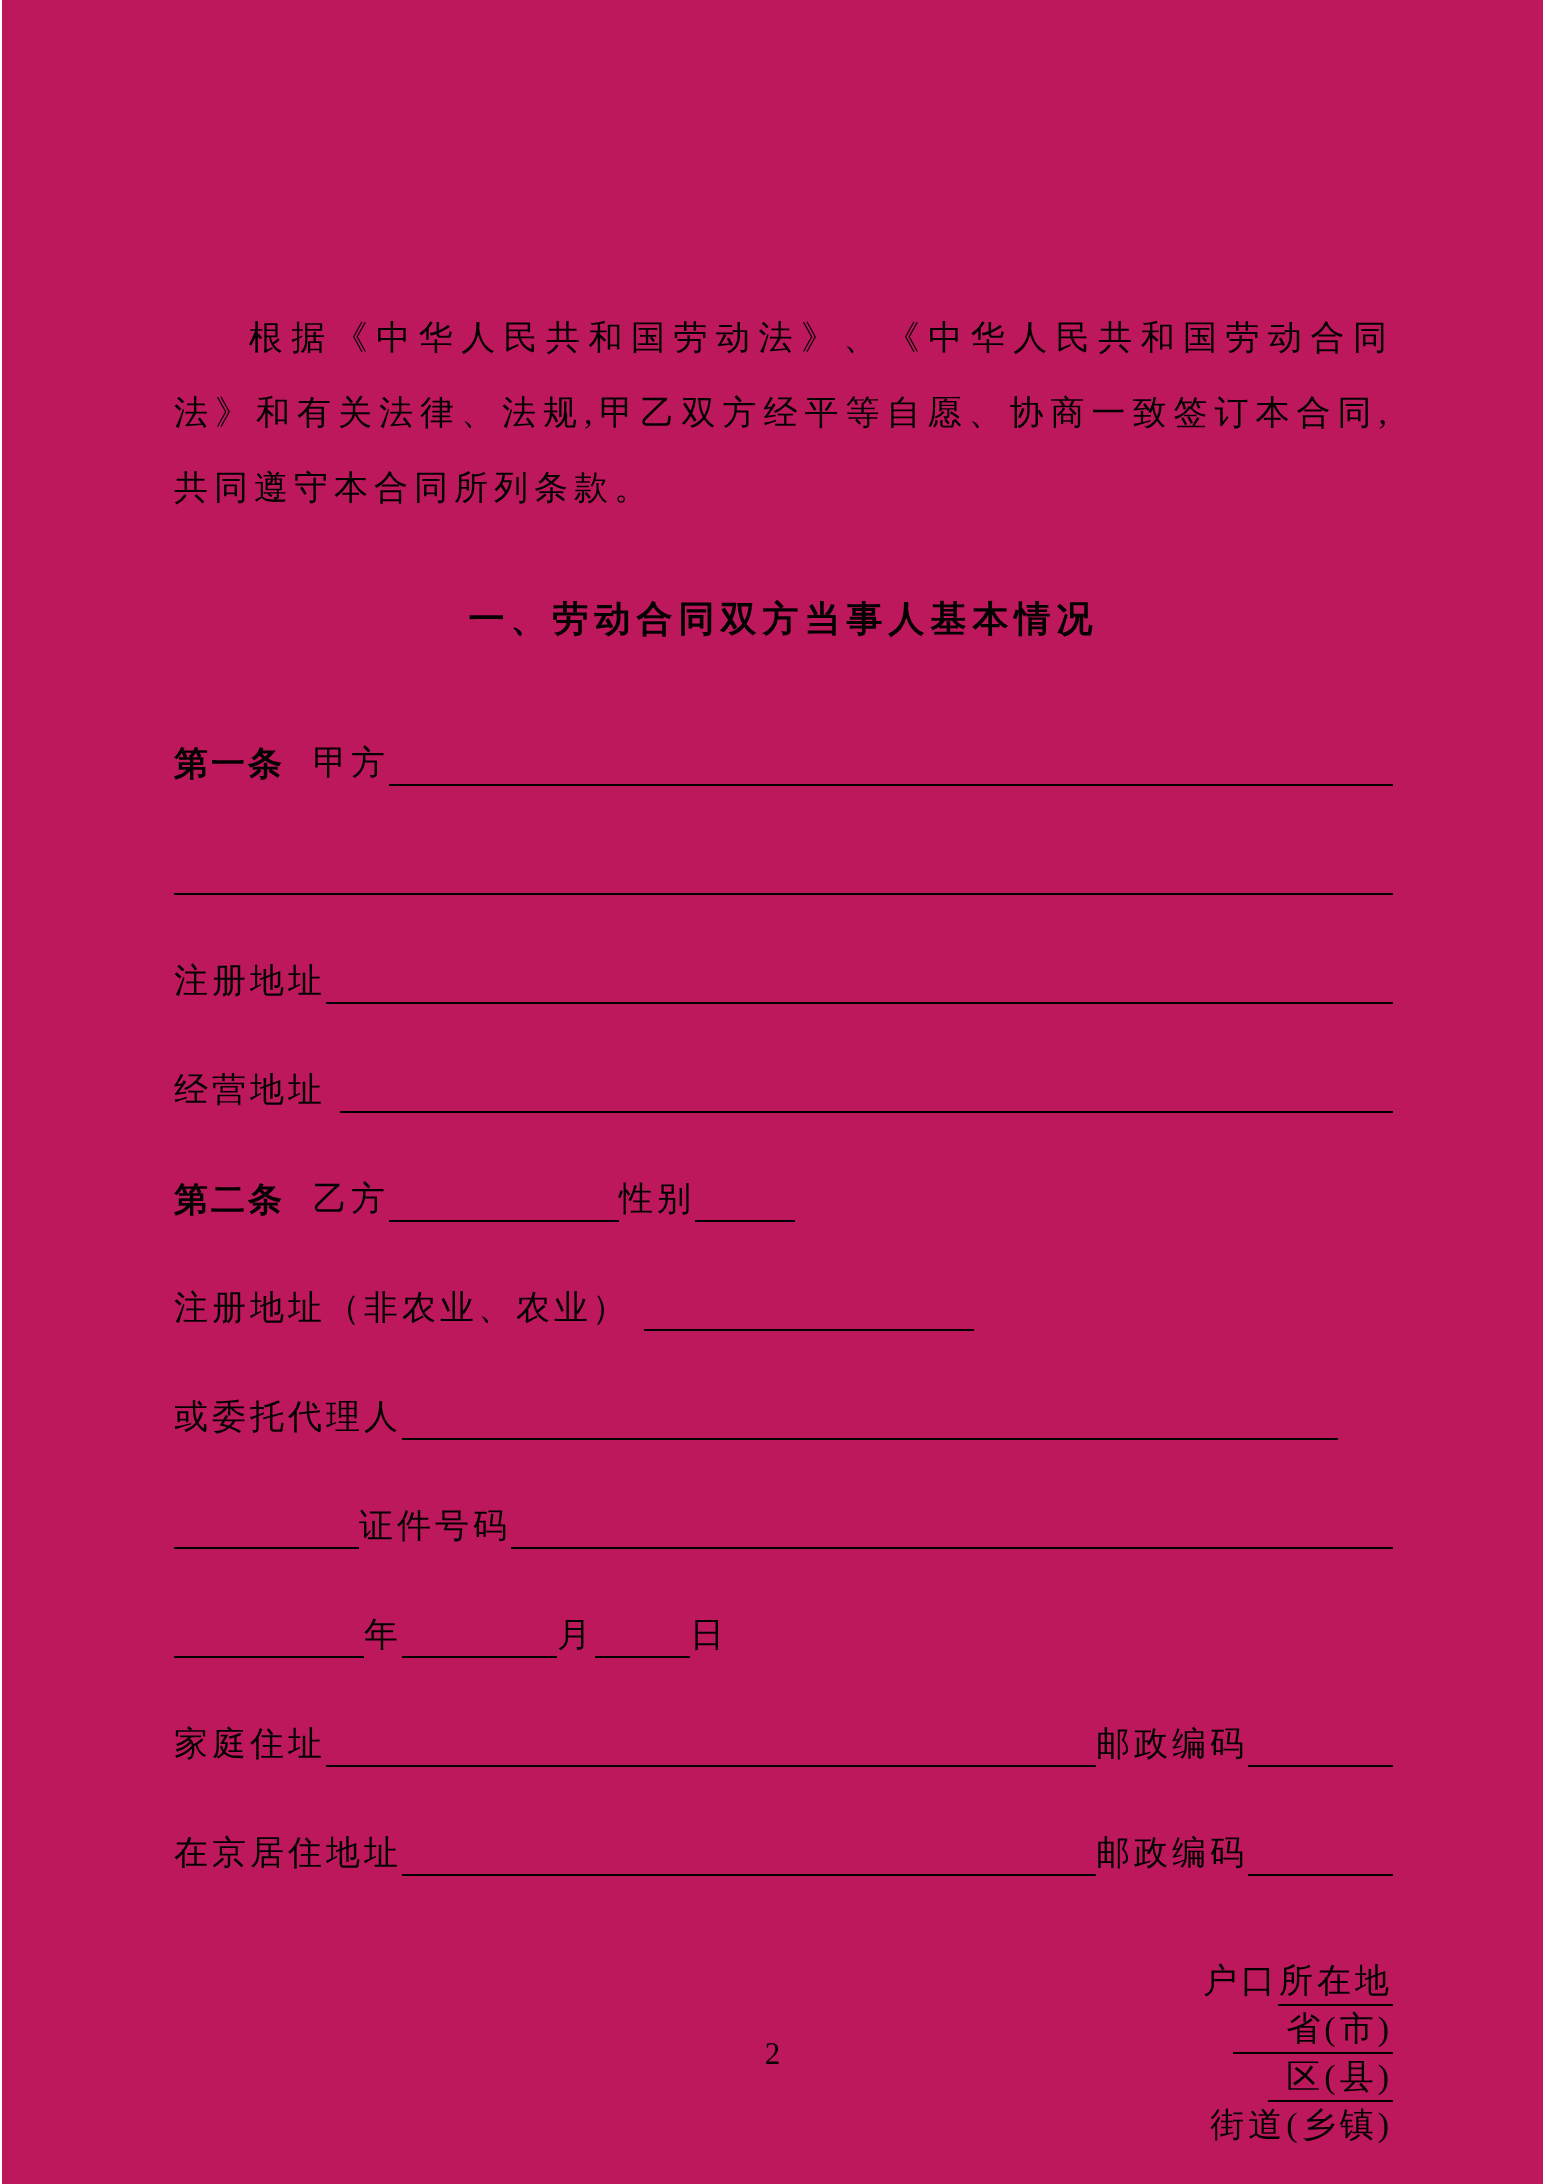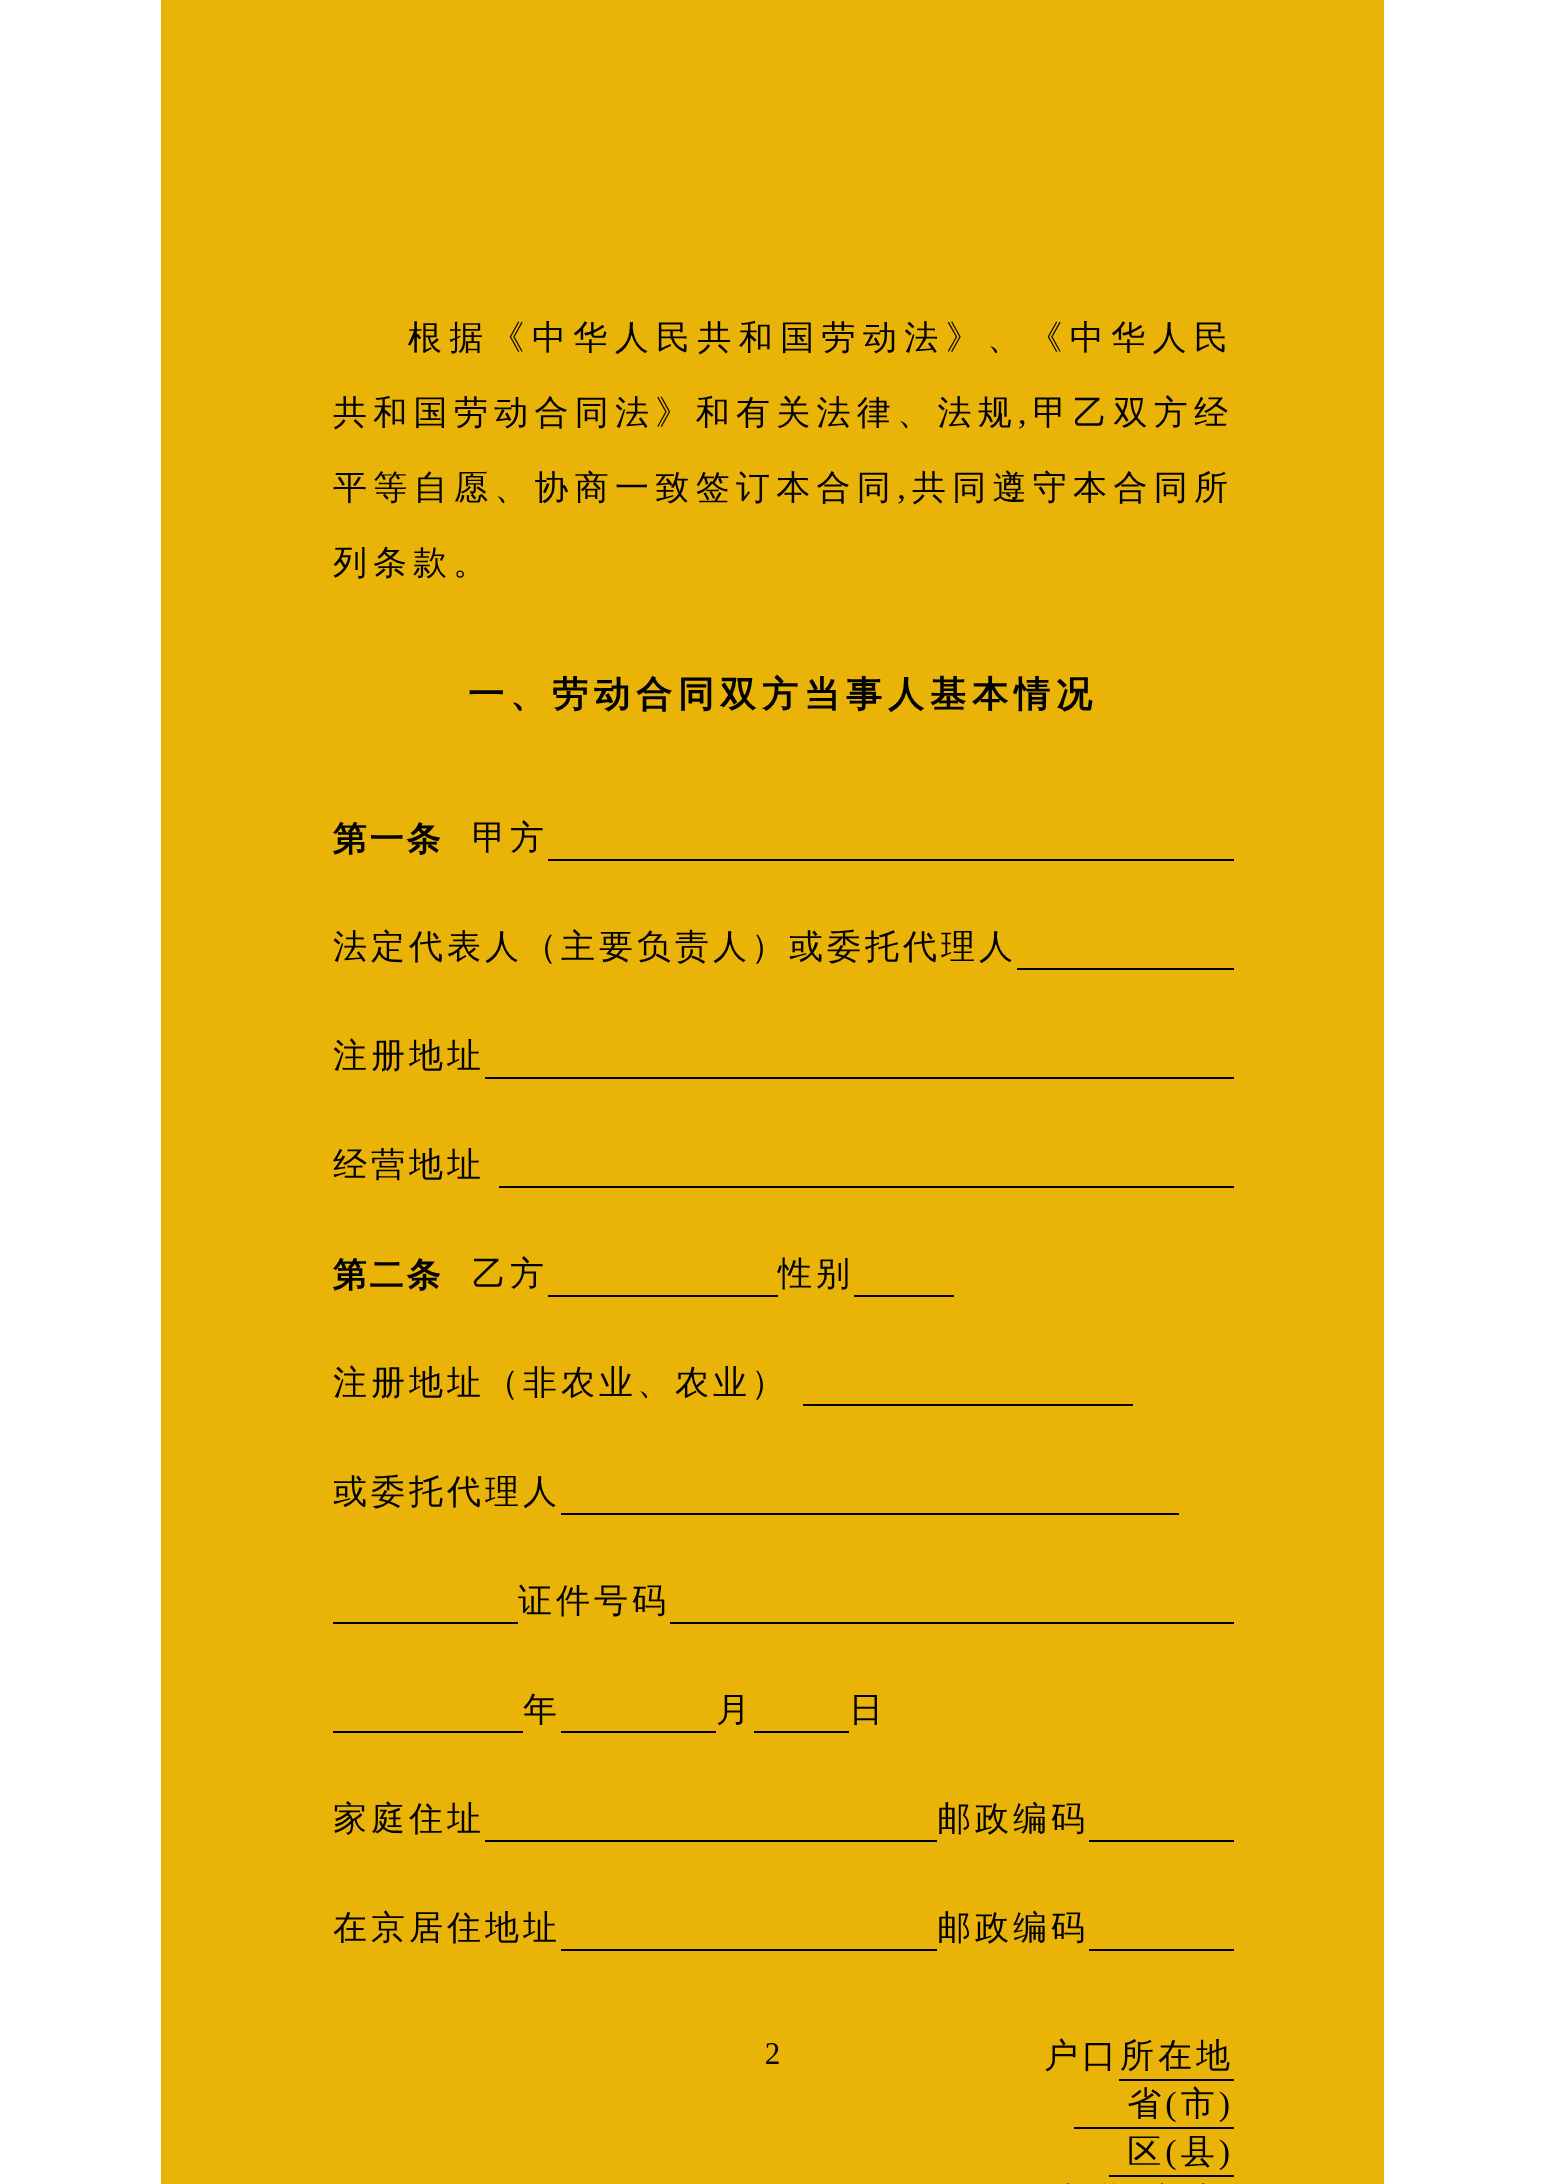--- a/index.html
+++ b/index.html
@@ -1,22 +1,22 @@
 <!DOCTYPE html>
 <html><head>
 <meta charset="utf-8">
 <style>
   * { margin: 0; padding: 0; box-sizing: border-box; }
   html, body { background: #ffffff; }
   .page {
     position: relative;
-    width: 1223px;
+    width: 1541px;
     height: 2184px;
     margin: 0 auto;
-    background: #eab308;
+    background: #be185d;
     color: #000000;
     font-family: "Liberation Serif", "DejaVu Serif", serif;
     padding: 300px 150px 0 172px;
     overflow: hidden;
   }
   .intro {
     font-size: 34px;
     line-height: 75px;
     letter-spacing: 6px;
     text-indent: 2.2em;
@@ -78,21 +78,20 @@
 
   <div class="form">
 
     <div class="row">
       <span class="article">第一条</span>
       <span>甲方</span>
       <span class="blank flex"></span>
     </div>
 
     <div class="row">
-      <span>法定代表人（主要负责人）或委托代理人</span>
       <span class="blank flex"></span>
     </div>
 
     <div class="row">
       <span>注册地址</span>
       <span class="blank flex"></span>
     </div>
 
     <div class="row">
       <span>经营地址</span>

